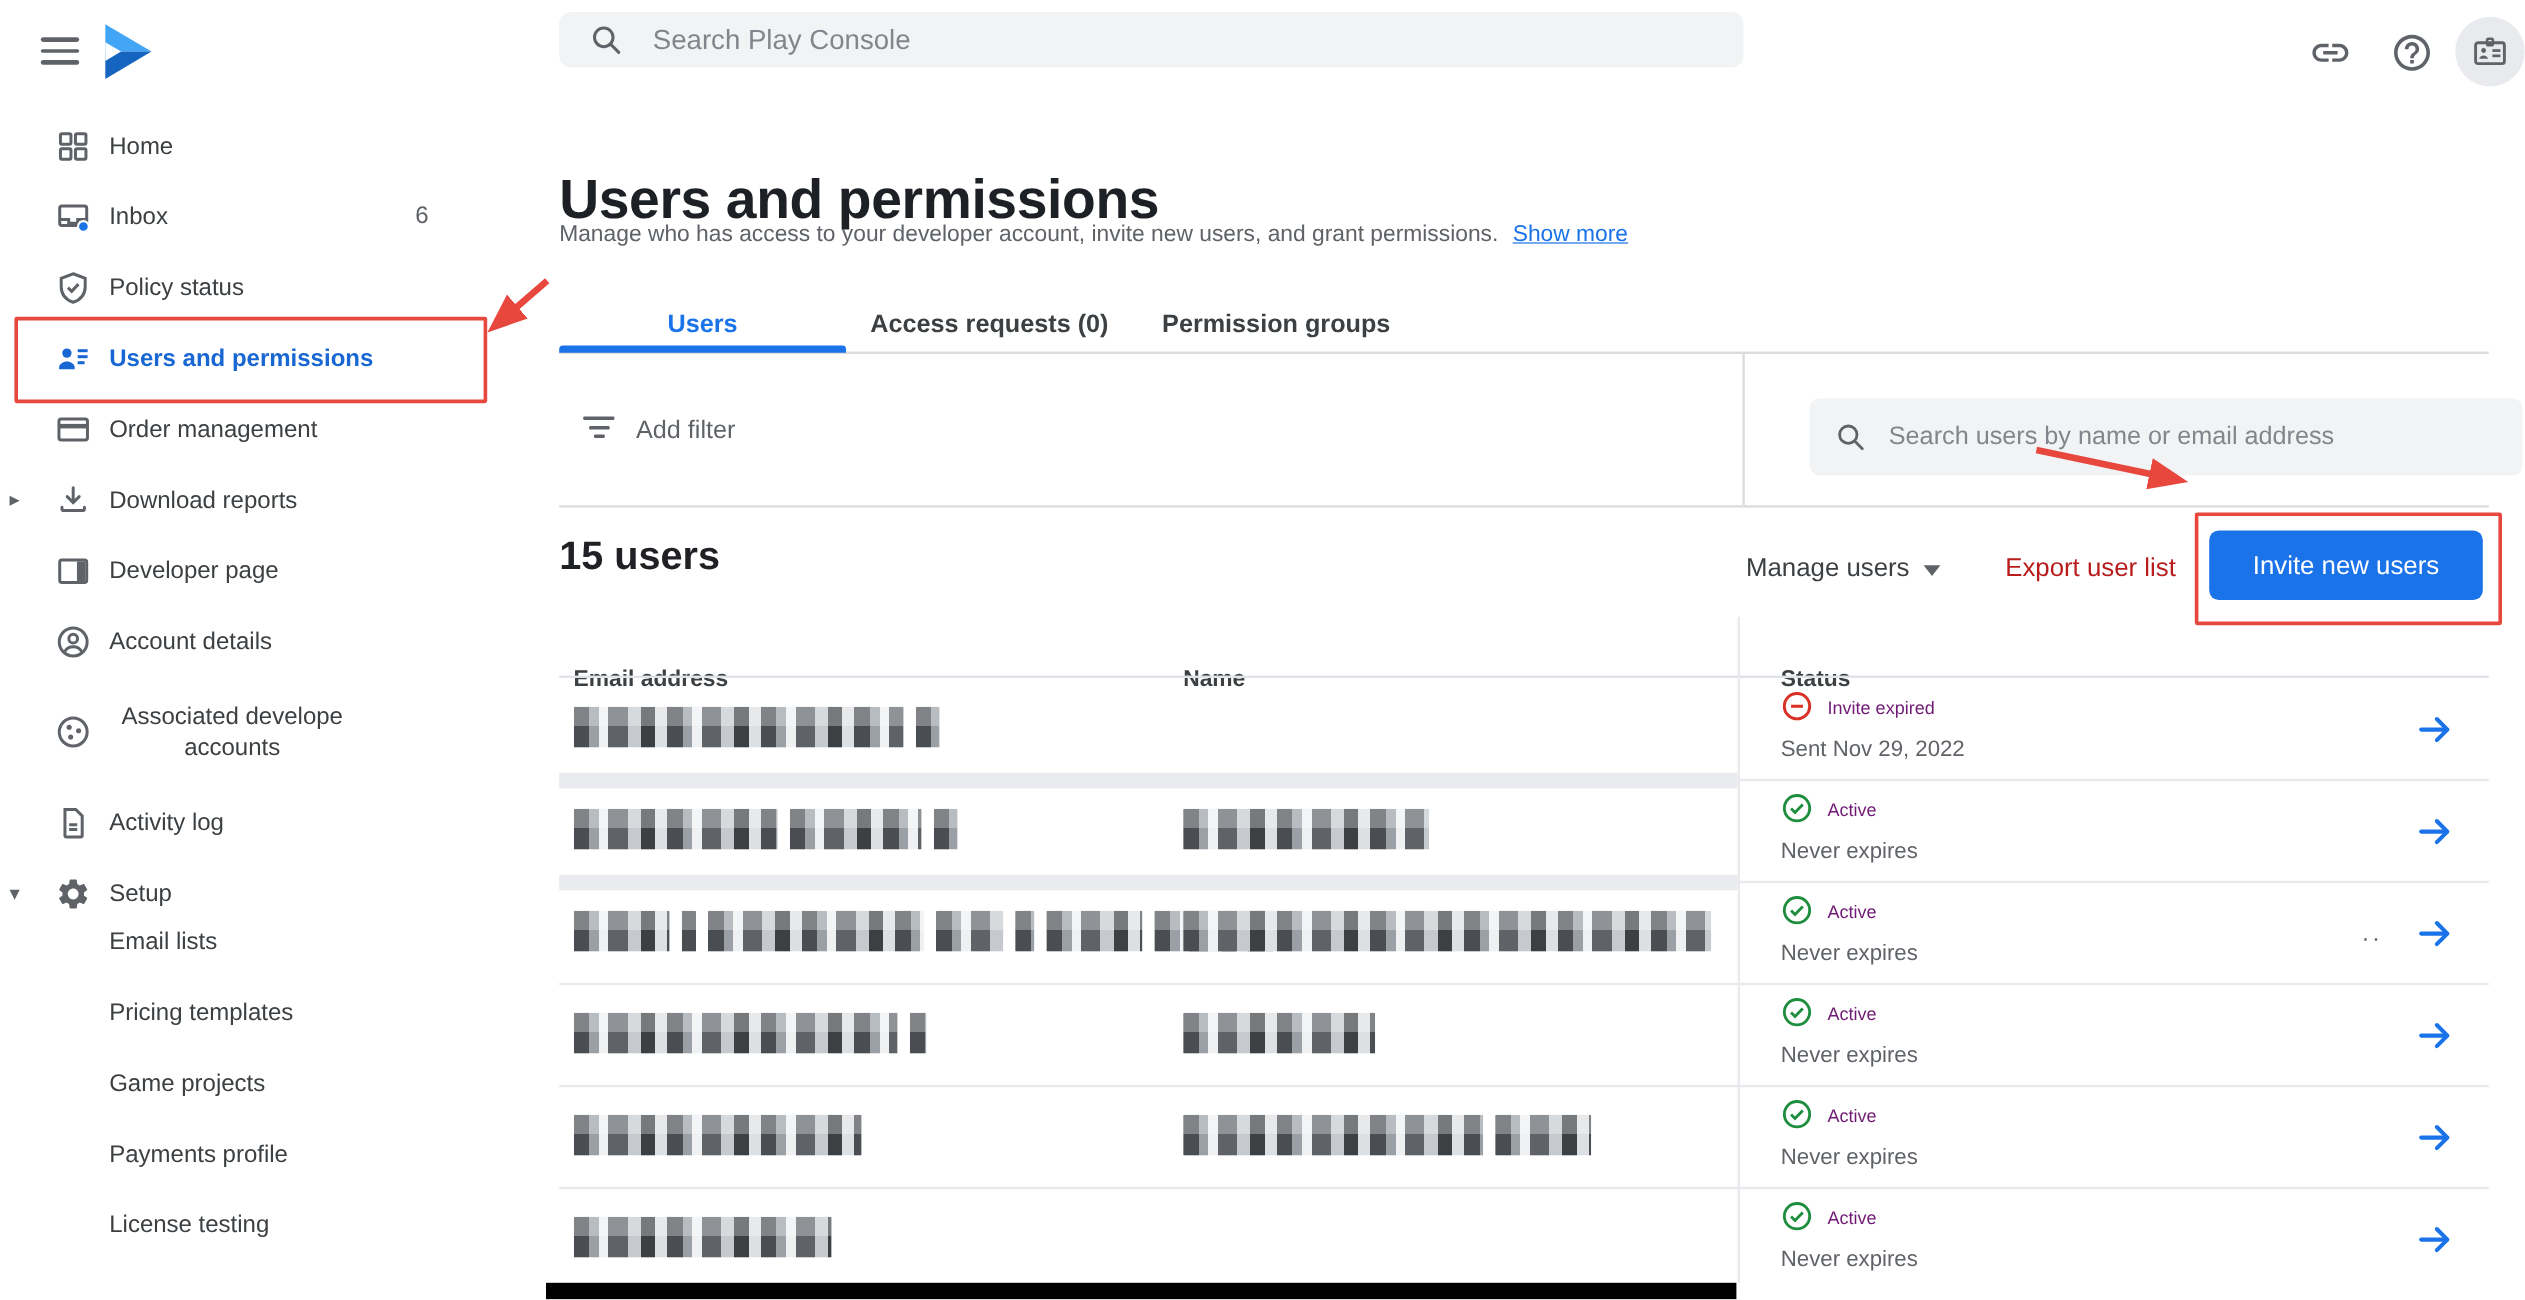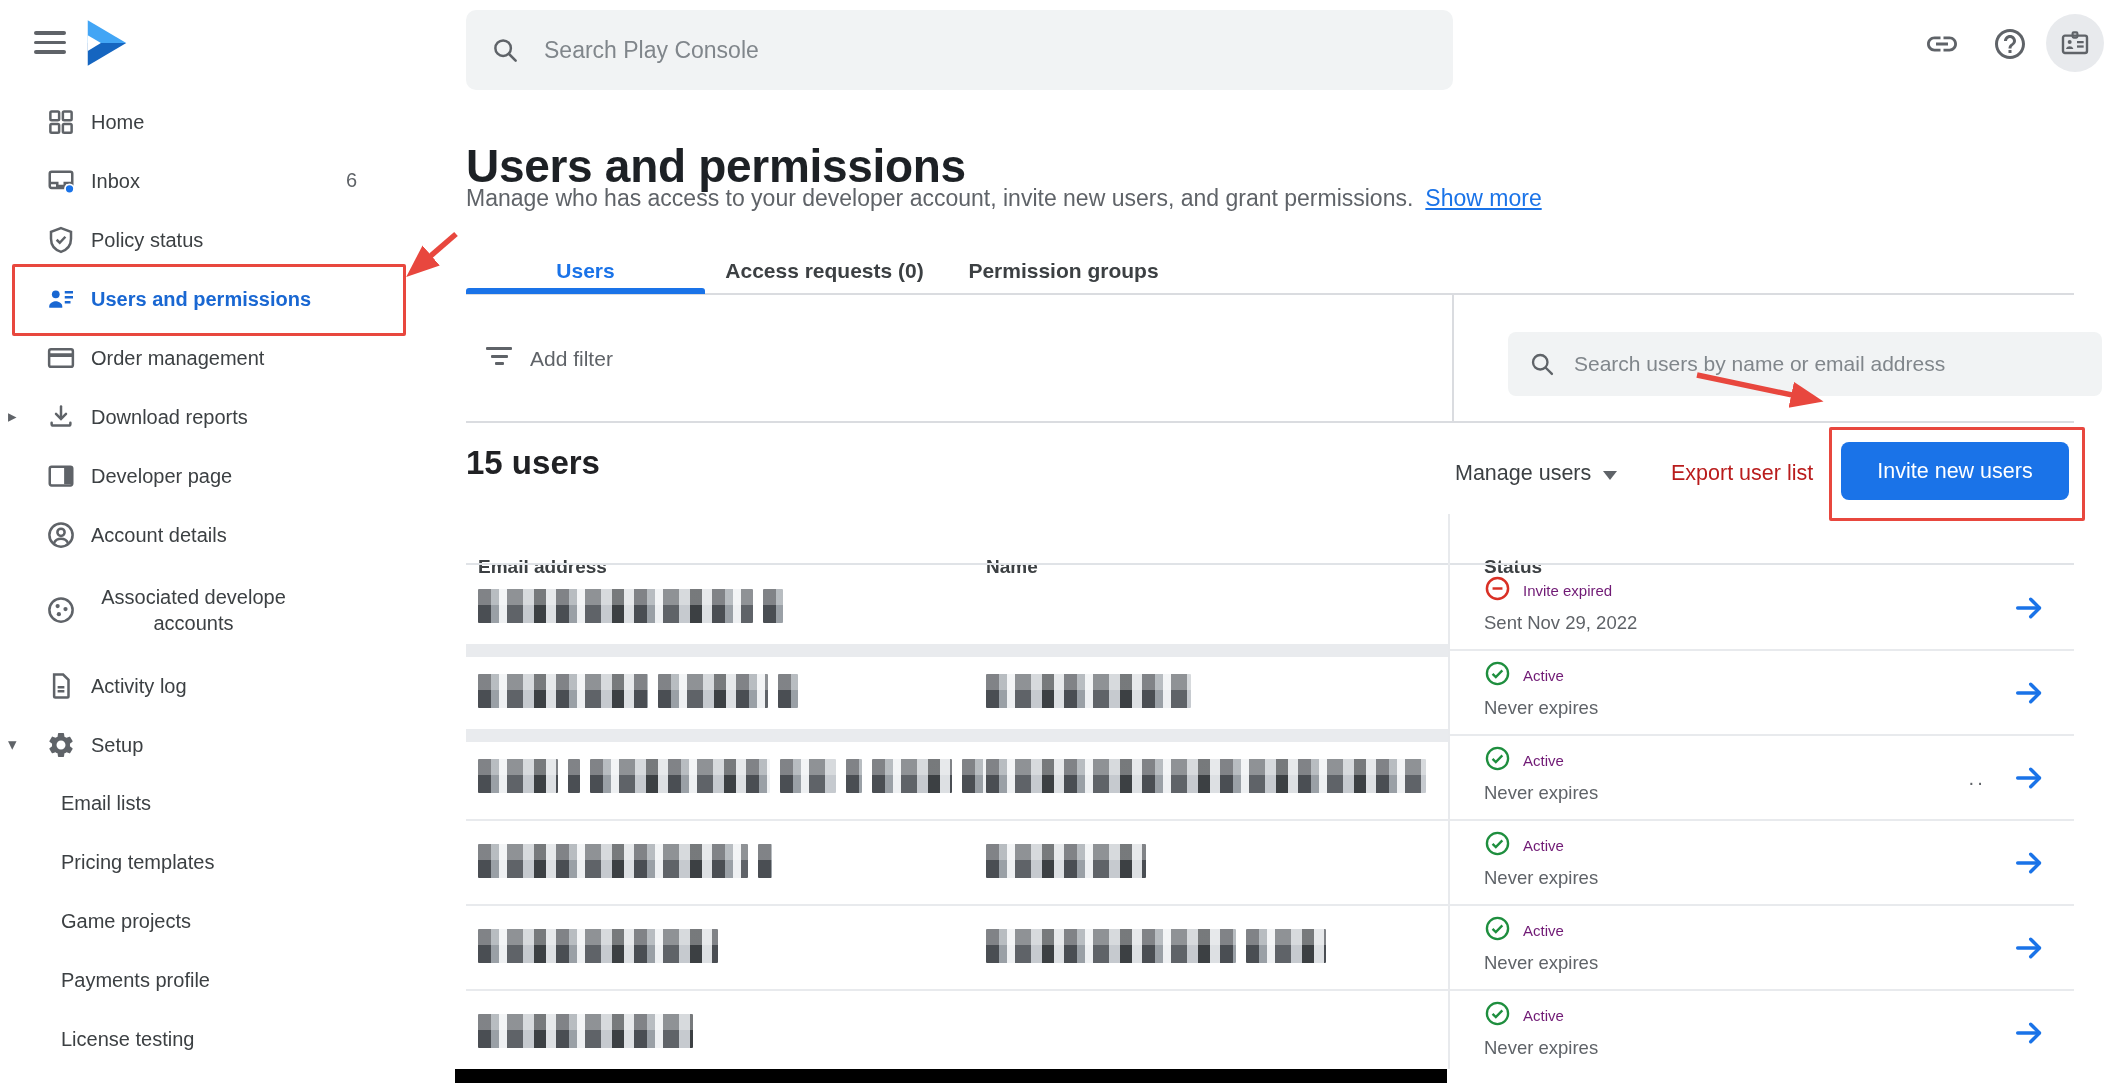--- a/index.html
+++ b/index.html
@@ -7,48 +7,48 @@
        font-family:"Liberation Sans","DejaVu Sans",sans-serif;color:#202124;}
   .abs{position:absolute;}
 
   
   .topbar{position:absolute;top:0;left:0;width:2104px;height:88px;background:#fff;}
   .hamburger{position:absolute;left:34px;top:31px;width:32px;height:24px;cursor:pointer;}
   .hamburger span{display:block;height:3.5px;background:#5f6368;border-radius:2px;margin-bottom:6px;}
   .logo{position:absolute;left:86px;top:20px;display:flex;align-items:center;}
   .logo-text{font-size:29px;letter-spacing:.2px;margin-left:16px;color:#5f6368;}
   .logo-text .blue{color:#4285f4;}
-  .gsearch{position:absolute;left:466px;top:10px;width:987px;height:80px;background:#f1f3f4;border-radius:10px;
+  .gsearch{position:absolute;left:466px;top:10px;width:987px;height:46px;background:#f1f3f4;border-radius:10px;
            display:flex;align-items:center;padding:0 24px;box-sizing:border-box;}
   .gsearch input{border:none;outline:none;background:transparent;font-size:23px;color:#3c4043;flex:1;margin-left:22px;
                  font-family:inherit;}
   .gsearch input::placeholder,.usearch input::placeholder{color:#80868b;opacity:1;}
   .tb-icon{position:absolute;top:26px;width:36px;height:36px;cursor:pointer;}
   .badge-circle{position:absolute;left:2046px;top:14px;width:58px;height:58px;border-radius:50%;background:#e8eaed;
                 display:flex;align-items:center;justify-content:center;cursor:pointer;}
 
   
   .sidebar{position:absolute;top:92px;left:0;width:440px;}
   .side-item{position:relative;height:59px;display:flex;align-items:center;padding-left:46px;box-sizing:border-box;
              font-size:20px;color:#3c4043;cursor:pointer;}
   .side-item .sicon{width:30px;height:30px;flex:0 0 30px;display:flex;align-items:center;justify-content:center;}
   .side-item .slabel{margin-left:15px;line-height:1.3;}
   .side-item.tall{height:92px;}
   .side-item.tall .slabel{max-width:205px;text-align:center;}
   .side-item.selected{color:#1967d2;font-weight:bold;}
   .side-item.selected::before{content:"";position:absolute;left:16px;right:56px;top:1px;bottom:1px;background:#e8f0fe;
              border-radius:29px;z-index:-1;}
-  .side-sub{position:relative;height:59px;display:flex;align-items:center;padding-left:61px;box-sizing:border-box;
+  .side-sub{position:relative;height:59px;display:flex;align-items:flex-start;padding-left:91px;box-sizing:border-box;
             font-size:20px;color:#3c4043;cursor:pointer;}
   .chev{position:absolute;left:8px;font-size:17px;color:#5f6368;}
   .inbox-badge{position:absolute;left:346px;font-size:20px;color:#5f6368;}
 
   
   .page-title{position:absolute;left:466px;top:108px;font-size:46px;font-weight:bold;color:#1d2125;letter-spacing:-.3px;}
-  .page-desc{position:absolute;left:466px;top:185px;font-size:23px;color:#5f6368;}
+  .page-desc{position:absolute;left:466px;top:185px;font-size:19px;color:#5f6368;}
   .page-desc a{color:#1a73e8;text-decoration:underline;margin-left:12px;cursor:pointer;}
 
   
   .tabs{position:absolute;left:466px;top:250px;height:42px;display:flex;}
   .tab{width:239px;text-align:center;font-size:21px;font-weight:bold;color:#3c4043;cursor:pointer;line-height:42px;}
   .tab.active{color:#1a73e8;}
   .tab-underline{position:absolute;left:466px;top:288px;width:239px;height:6px;background:#1a73e8;border-radius:3px 3px 0 0;}
   .tabs-border{position:absolute;left:466px;top:293px;width:1608px;height:2px;background:#dadce0;}
 
   

